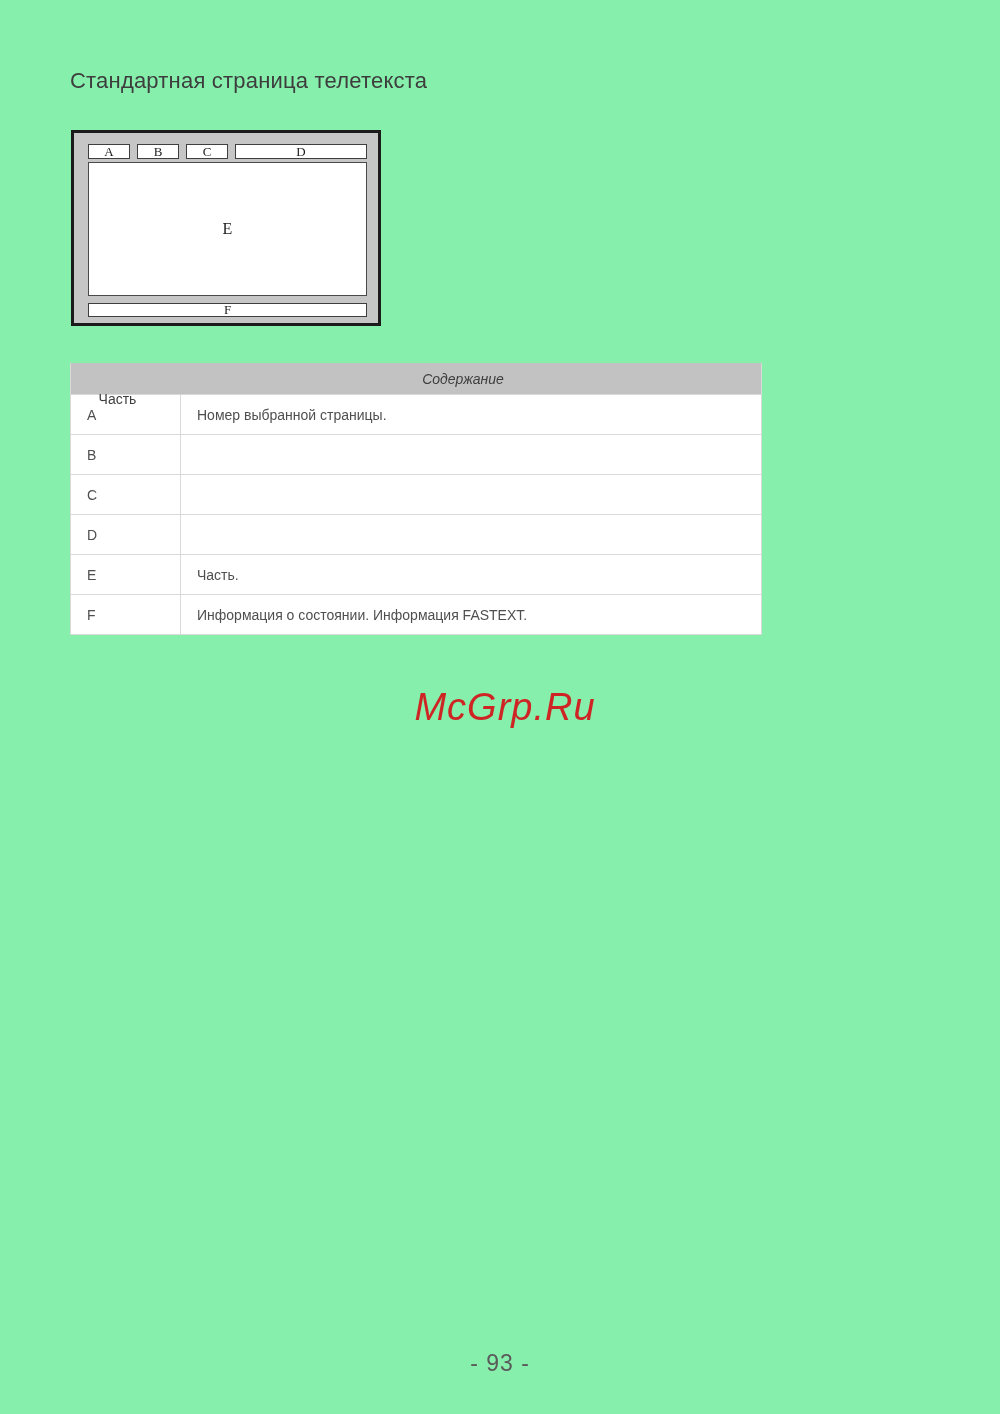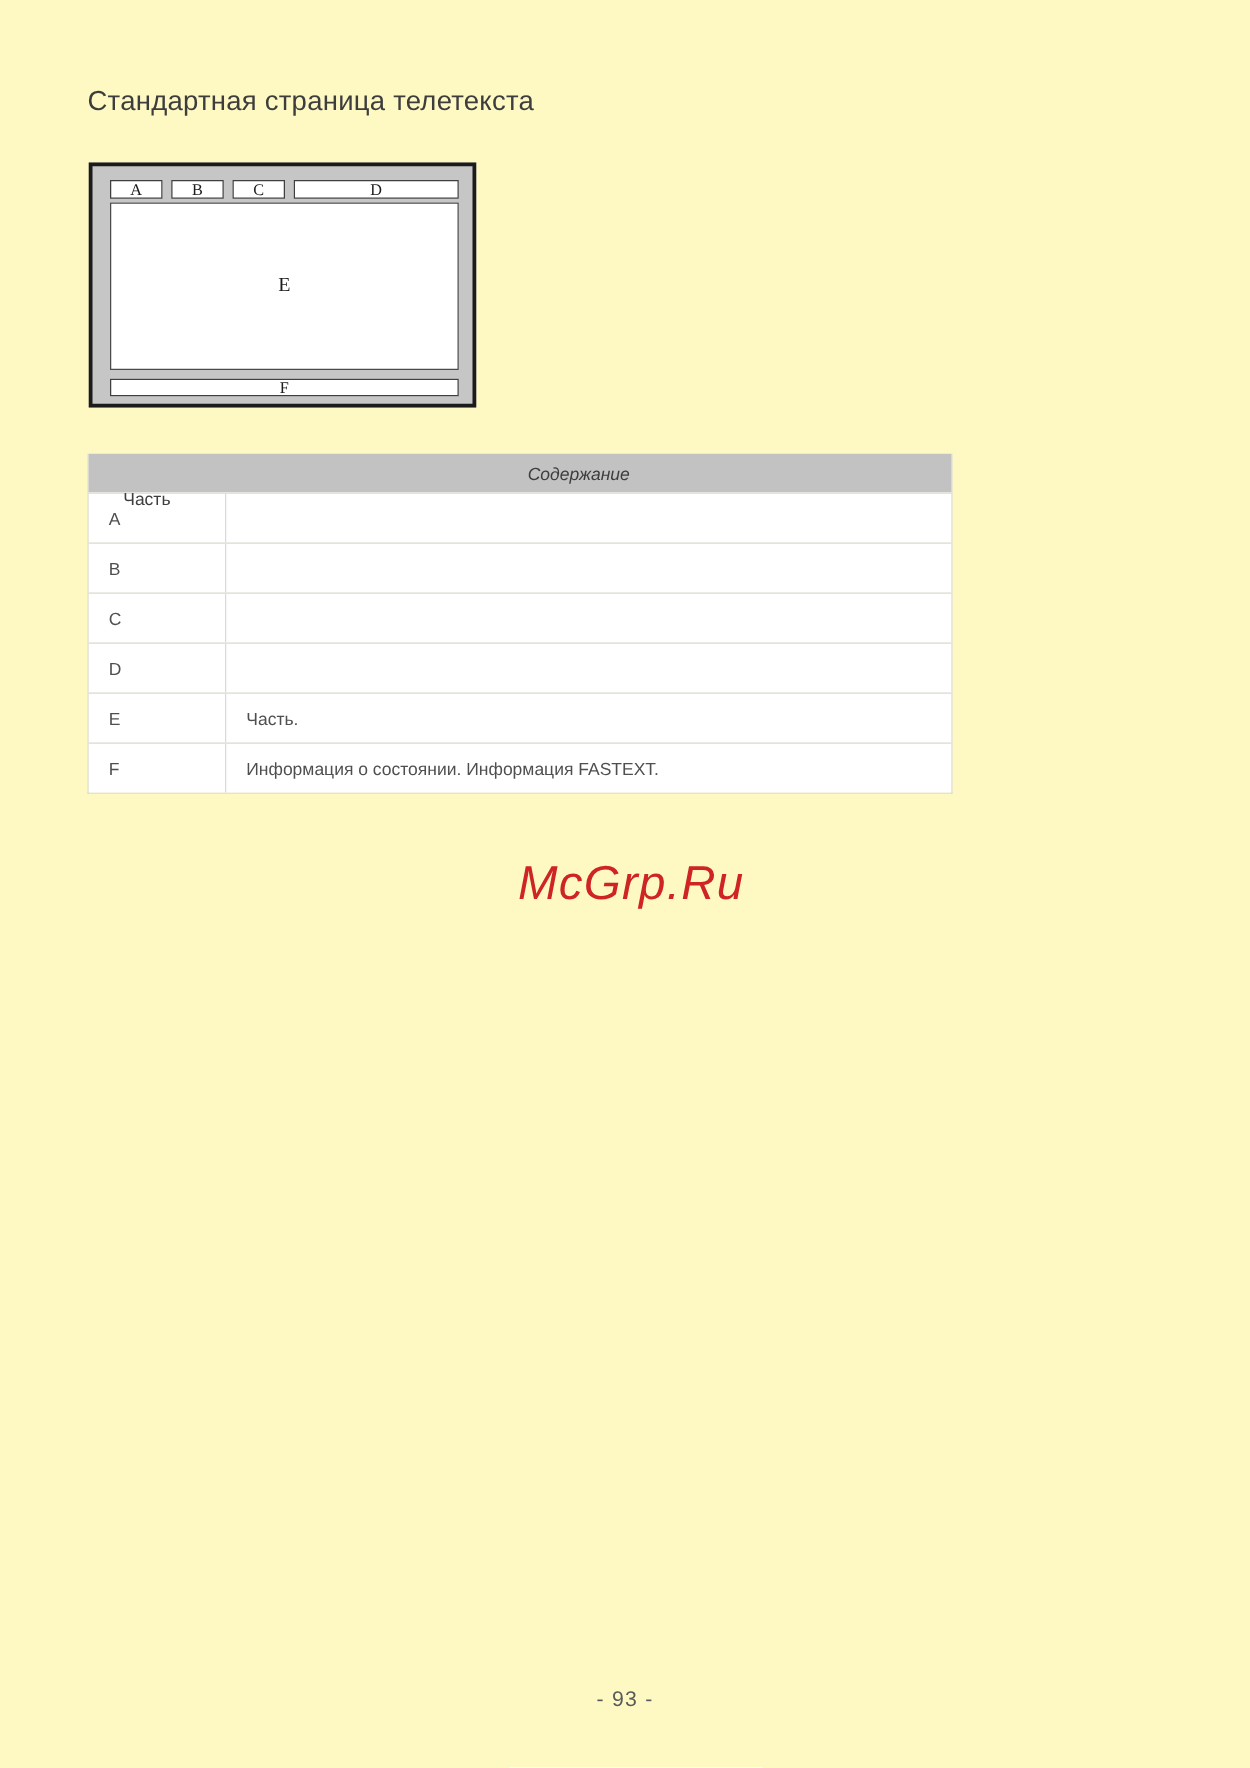--- a/index.html
+++ b/index.html
@@ -1,19 +1,19 @@
 <!DOCTYPE html>
 <html><head>
 <meta charset="utf-8">
 <style>
   * { margin: 0; padding: 0; box-sizing: border-box; }
   html, body { width: 1000px; height: 1414px; background: #ffffff;
     font-family: "Liberation Sans", sans-serif; position: relative; }
 
-  .page { position: relative; width: 1000px; height: 1414px; background: #fef9c3; overflow: hidden; }
+  .page { position: relative; width: 1000px; height: 1414px; background: #86efac; overflow: hidden; }
 
   .title {
     position: absolute; left: 70px; top: 68px;
     font-size: 22px; font-weight: 400; color: #3d3d3d; letter-spacing: 0.2px;
   }
 
   
   .diagram {
     position: absolute; left: 71px; top: 130px;
     width: 310px; height: 196px;
@@ -63,21 +63,21 @@
   
   .watermark {
     position: absolute; left: 0; top: 686px; width: 1010px;
     text-align: center; font-style: italic; font-size: 38px;
     color: #cf2424; letter-spacing: 1px;
   }
 
   
   .footer {
     position: absolute; left: 0; top: 1350px; width: 1000px;
-    text-align: center; font-size: 17px; color: #5a5a5a; letter-spacing: 1px;
+    text-align: center; font-size: 23px; color: #5a5a5a; letter-spacing: 1px;
   }
 </style>
 </head>
 <body>
 
 <div class="page">
 
   <h1 class="title">Стандартная страница телетекста</h1>
 
   <div class="diagram">
@@ -101,20 +101,21 @@
     </div>
   </div>
 
   <div class="ttable">
     <div class="thead">
       <div class="c1">Часть</div>
       <div class="c2">Содержание</div>
     </div>
     <div class="trow">
       <div class="c1">A</div>
+      <div class="c2">Номер выбранной страницы.</div>
     </div>
     <div class="trow">
       <div class="c1">B</div>
     </div>
     <div class="trow">
       <div class="c1">C</div>
     </div>
     <div class="trow">
       <div class="c1">D</div>
     </div>

